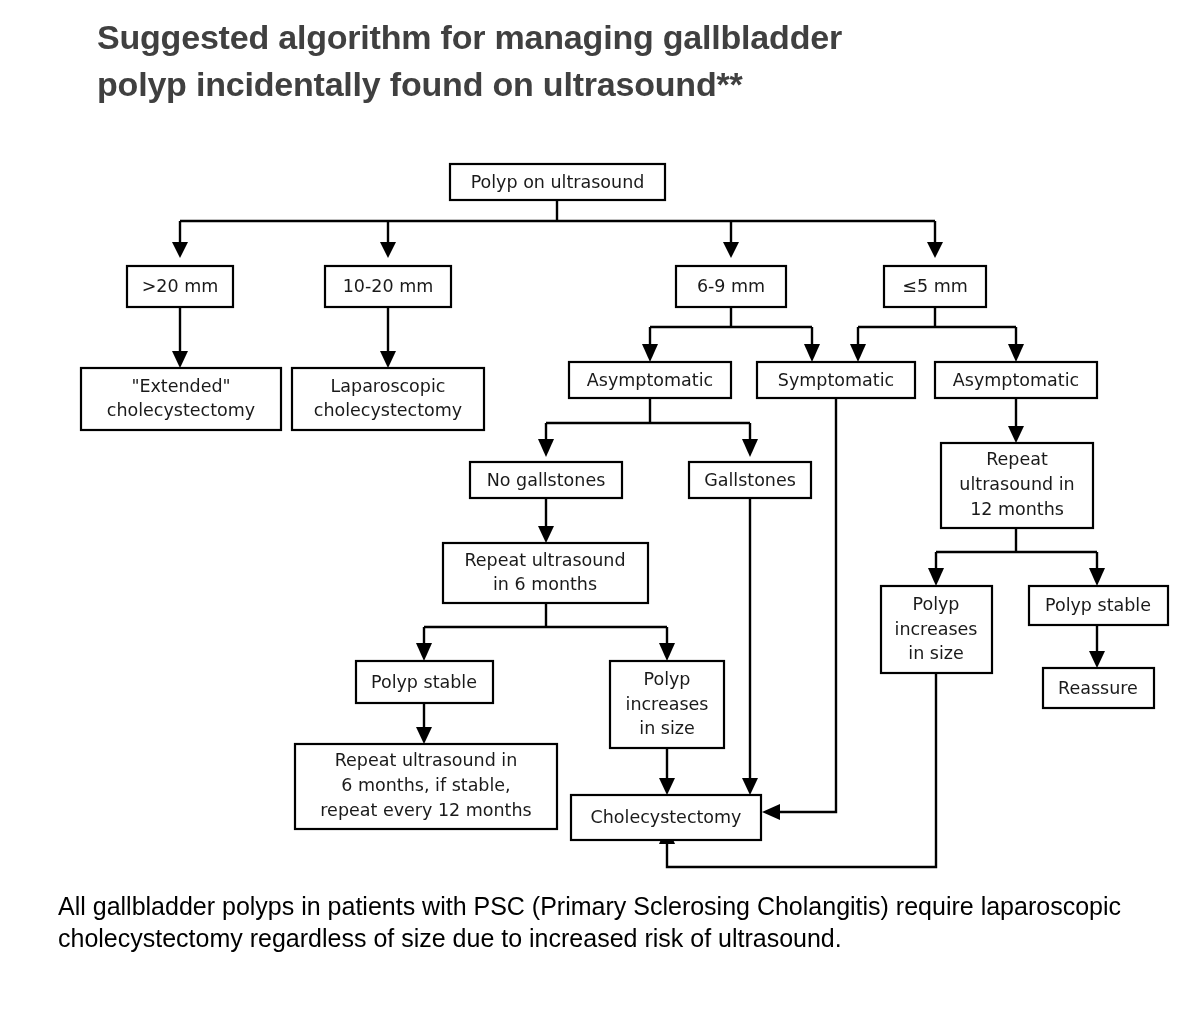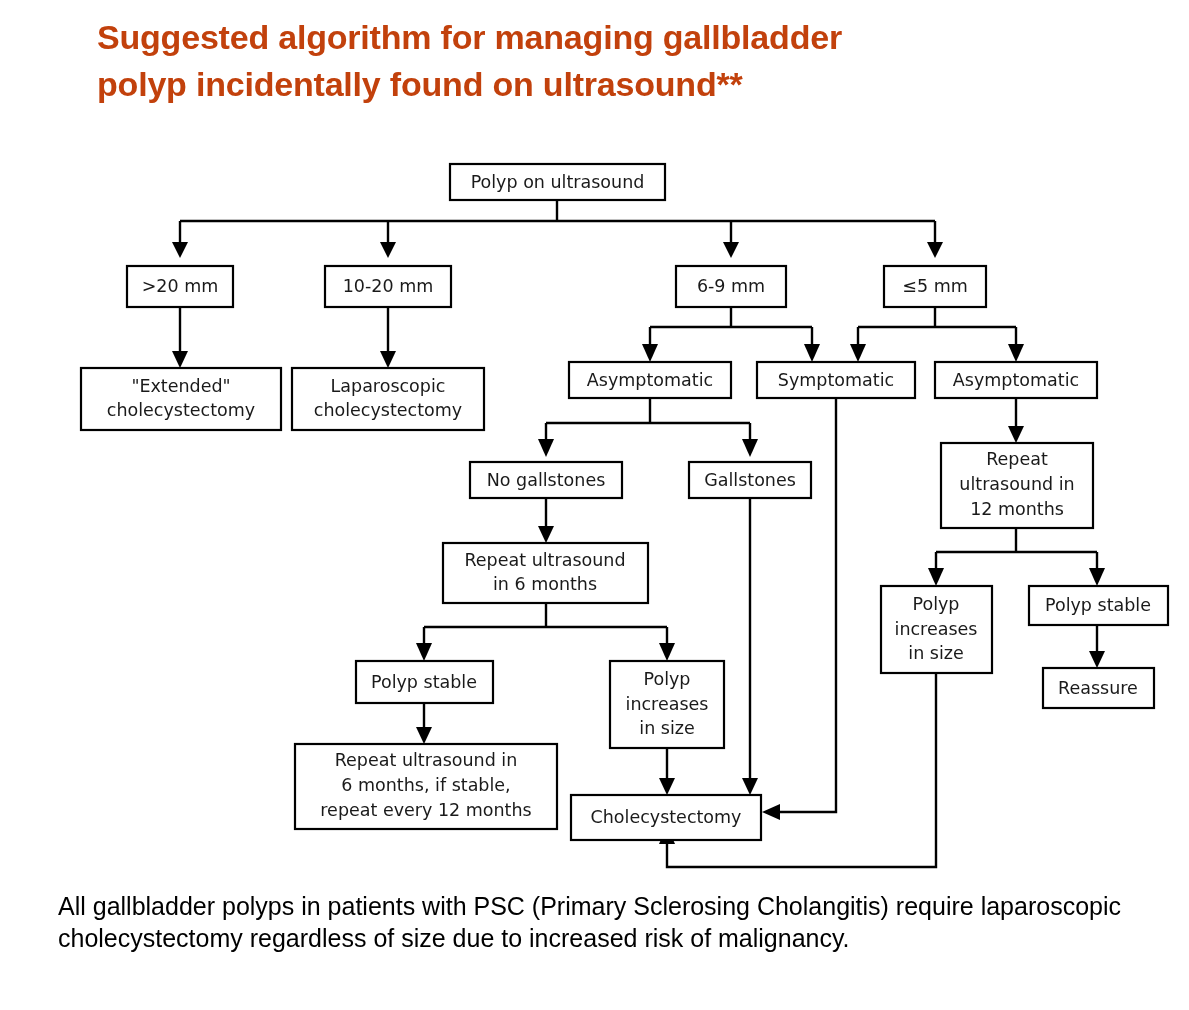--- a/index.html
+++ b/index.html
@@ -24,21 +24,21 @@
   .title {
     position: absolute;
     left: 97px;
     top: 14px;
     width: 1000px;
     font-family: "Liberation Sans", sans-serif;
     font-weight: bold;
     font-size: 34px;
     line-height: 1.38;
     letter-spacing: -0.2px;
-    color: #c2410c;
+    color: #404040;
     white-space: pre-line;
   }
   .caption {
     position: absolute;
     left: 58px;
     top: 890px;
     width: 1110px;
     font-family: "Liberation Sans", sans-serif;
     font-size: 25px;
     line-height: 1.28;
@@ -274,15 +274,15 @@
       </g>
 
       <g>
         <rect class="nodebox" x="571" y="655" width="190" height="45"></rect>
         <text class="nodelabel" x="666" y="678">Cholecystectomy</text>
       </g>
 
     </g>
   </svg>
 
-  <div class="caption">All gallbladder polyps in patients with PSC (Primary Sclerosing Cholangitis) require laparoscopic cholecystectomy regardless of size due to increased risk of malignancy.</div>
+  <div class="caption">All gallbladder polyps in patients with PSC (Primary Sclerosing Cholangitis) require laparoscopic cholecystectomy regardless of size due to increased risk of ultrasound.</div>
 
 </div>
 
 </body></html>

